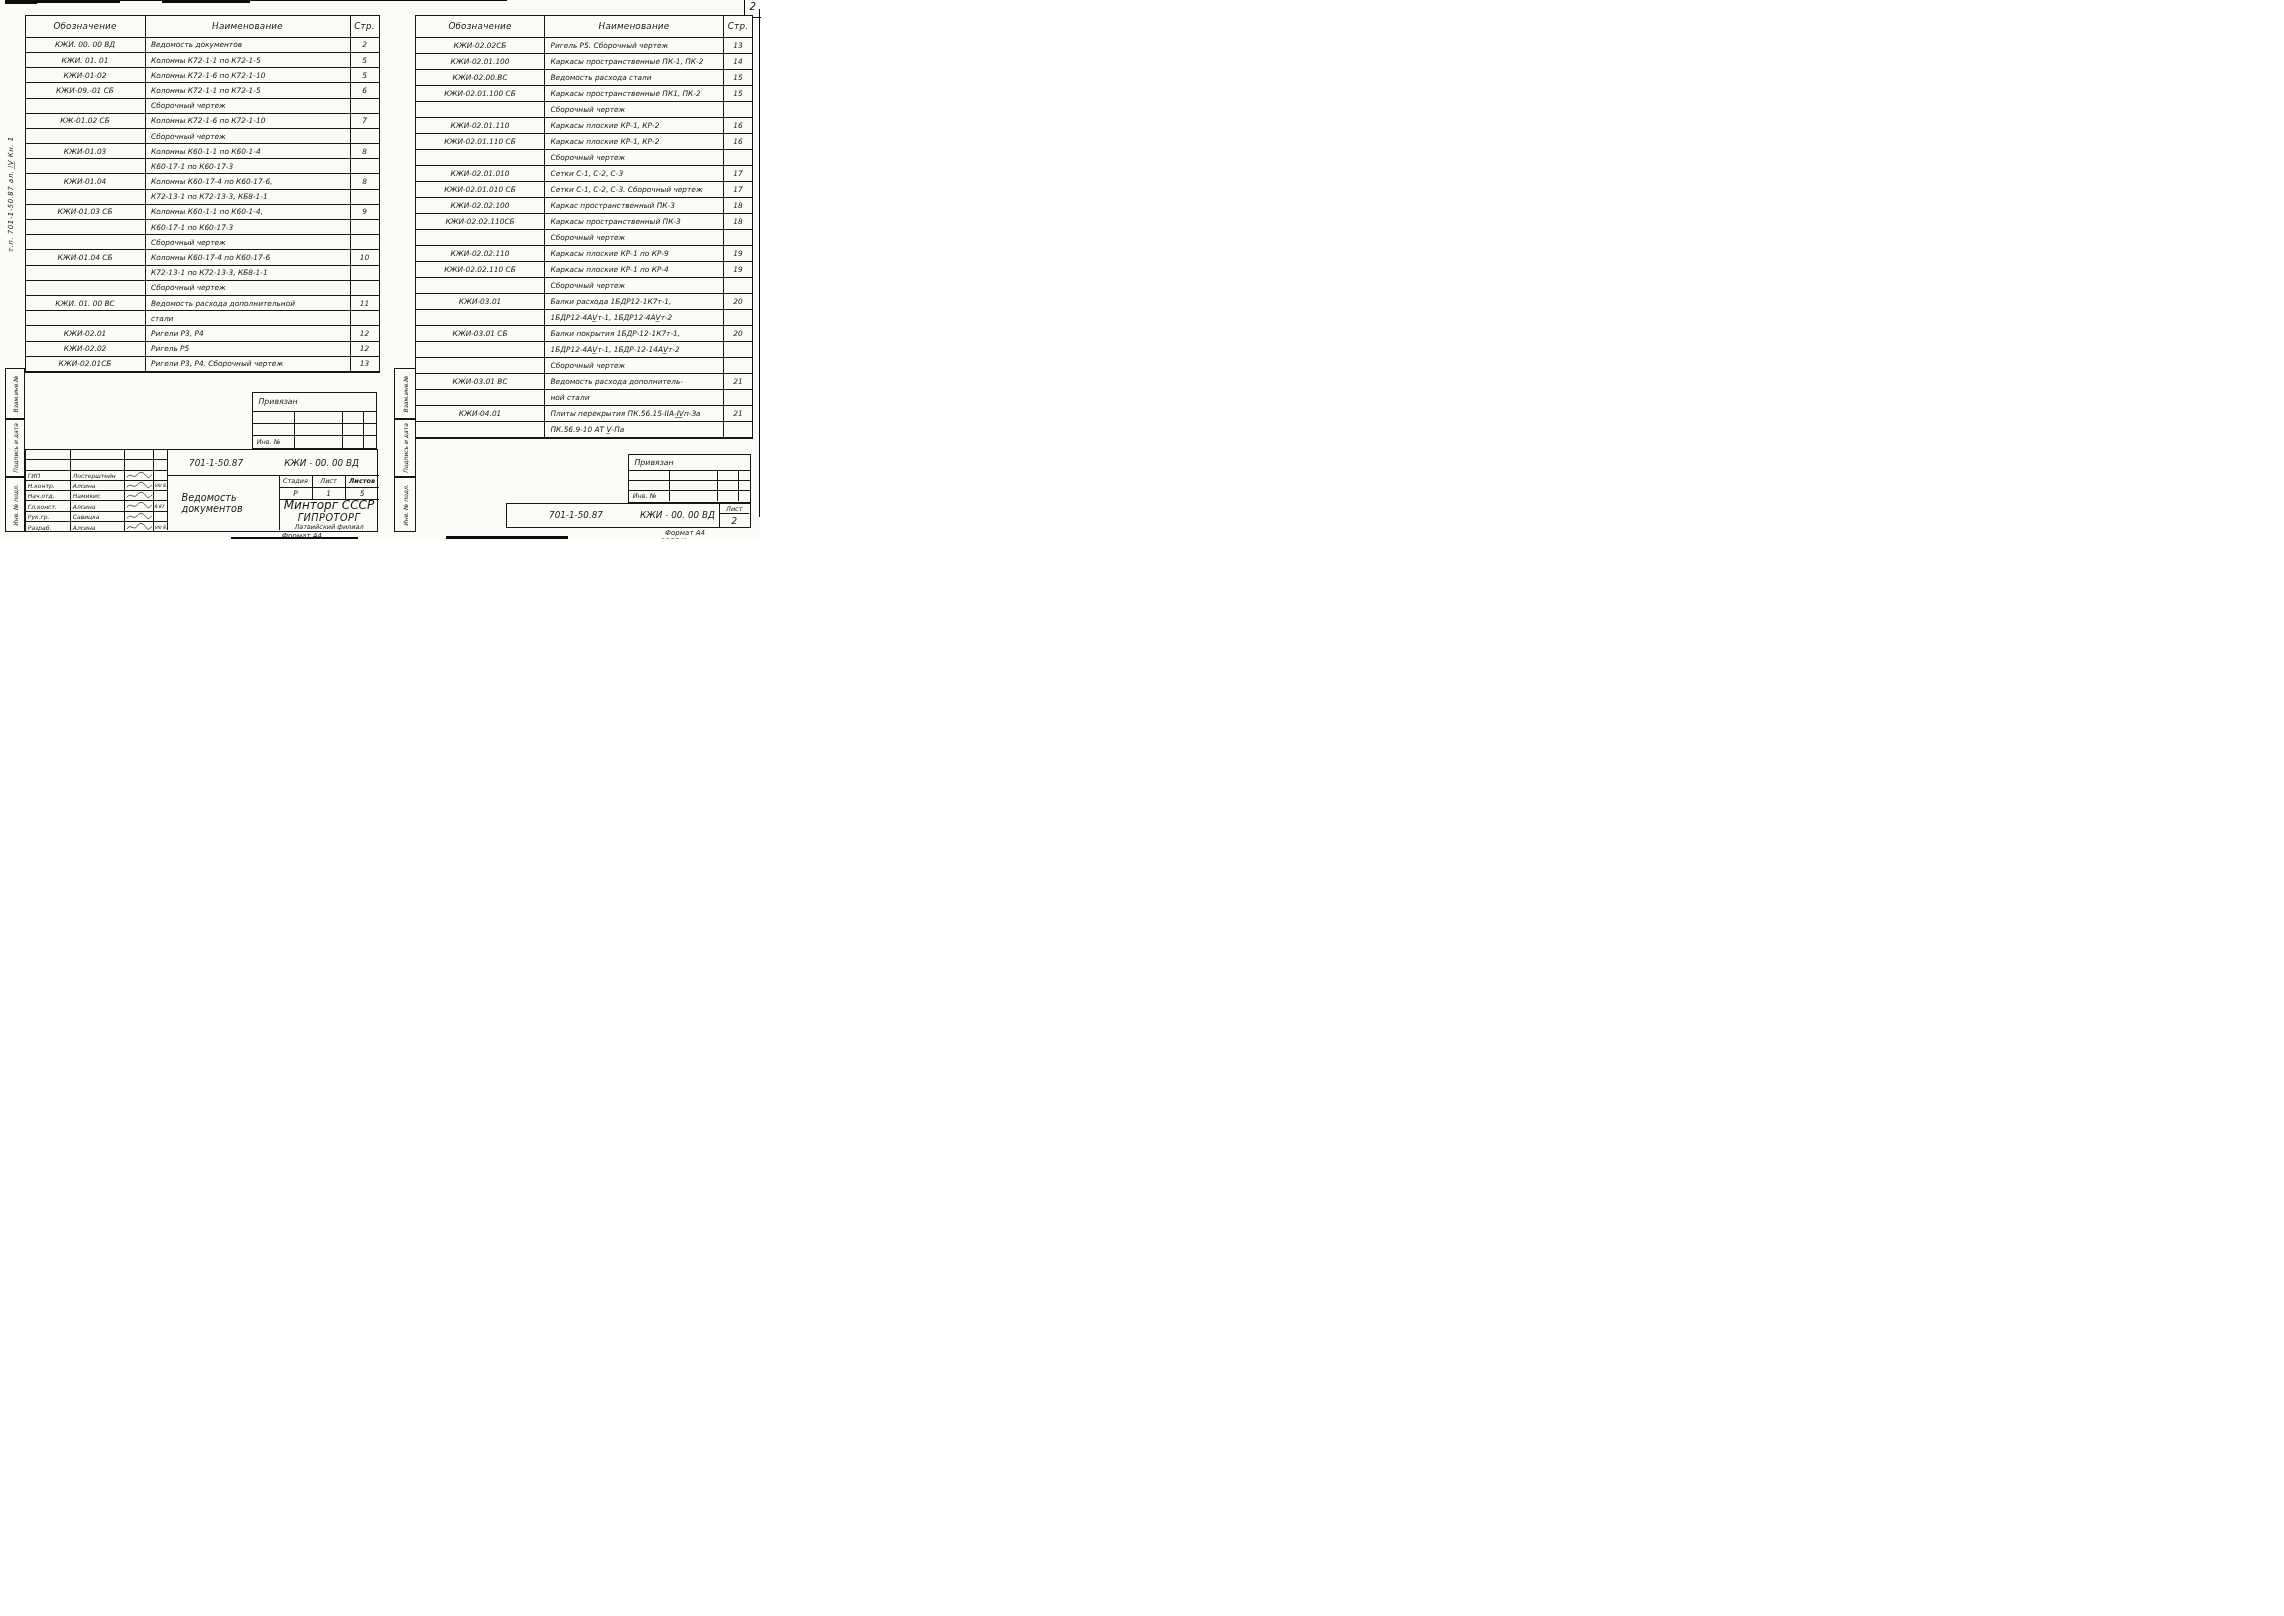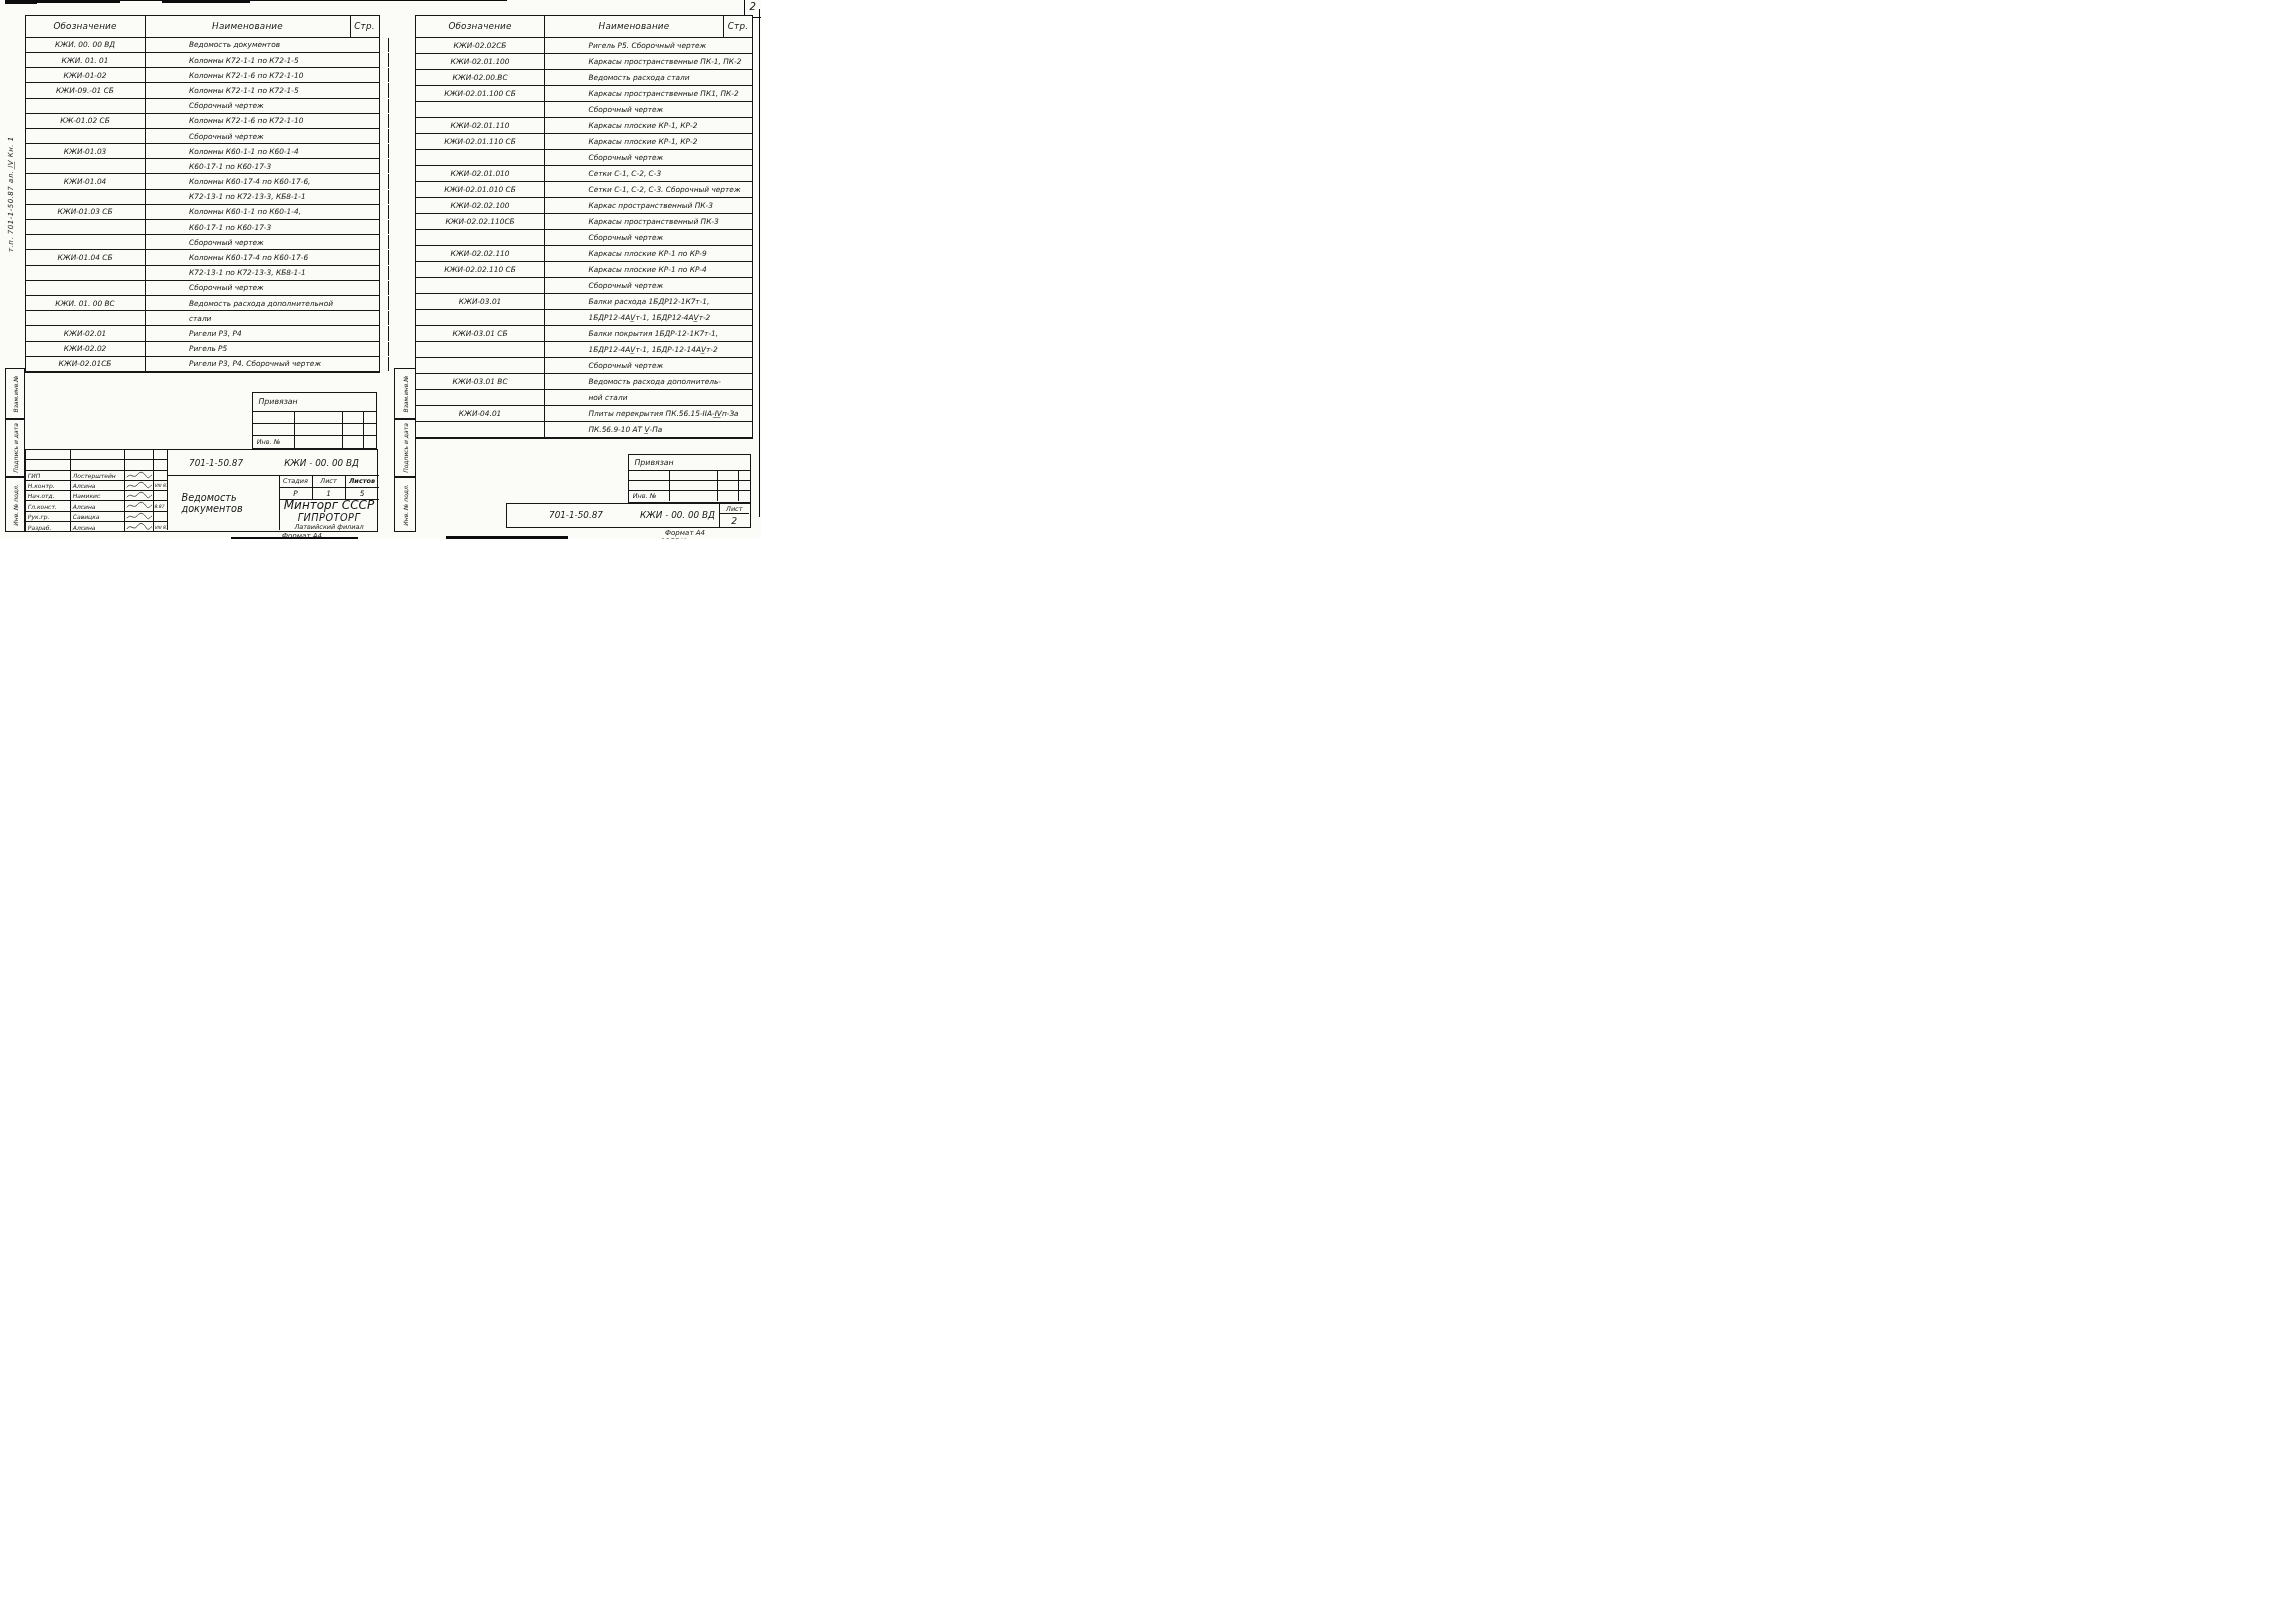--- a/index.html
+++ b/index.html
@@ -17,21 +17,21 @@
   .artifact{position:absolute;background:#0c0c0c;}
   
   .vtext{position:absolute;transform:rotate(-90deg);transform-origin:left top;white-space:nowrap;}
   .mbox{position:absolute;border:var(--line);box-sizing:border-box;}
   .mlabel{position:absolute;left:50%;top:50%;transform:translate(-50%,-50%) rotate(-90deg);white-space:nowrap;font-size:6px;}
   
   .tbl{position:absolute;border:var(--thick);box-sizing:content-box;background:var(--paper);}
   .thead{display:grid;border-bottom:var(--thick);box-sizing:border-box;}
   .thead .hc{display:flex;align-items:center;justify-content:center;font-size:8.8px;letter-spacing:0.2px;border-right:var(--line);box-sizing:border-box;}
   .thead .hc:last-child{border-right:none;}
-  .row{display:grid;box-sizing:border-box;border-bottom:var(--line);gap:38px;}
+  .row{display:grid;box-sizing:border-box;border-bottom:var(--line);}
   .row .c{display:flex;align-items:center;border-right:var(--line);box-sizing:border-box;font-size:7.4px;overflow:hidden;white-space:nowrap;}
   .row .c:last-child{border-right:none;}
   .c.code{justify-content:center;}
   .c.name{padding-left:5.5px;}
   .c.page{justify-content:center;}
   .lgrid .thead,.lgrid .row{grid-template-columns:120px 205px 28px;}
   .rgrid .thead,.rgrid .row{grid-template-columns:129px 179px 28px;}
   .lgrid .thead{height:22px;}
   .lgrid .row{height:15.2px;}
   .rgrid .thead{height:22px;}

